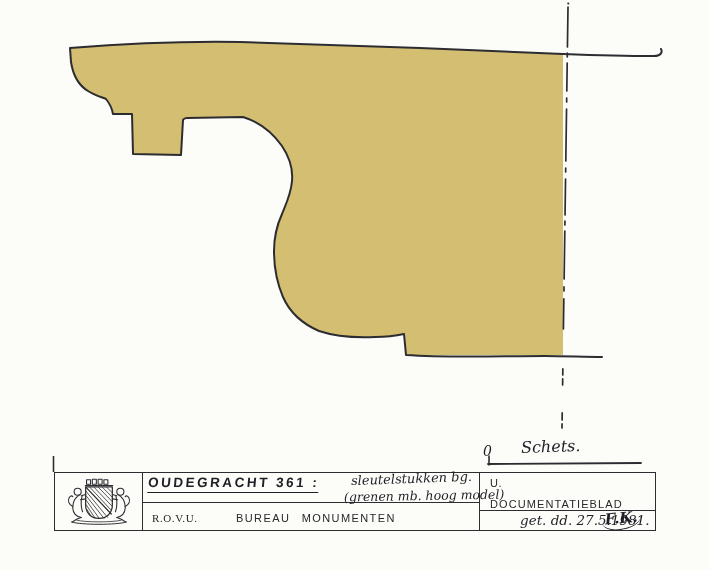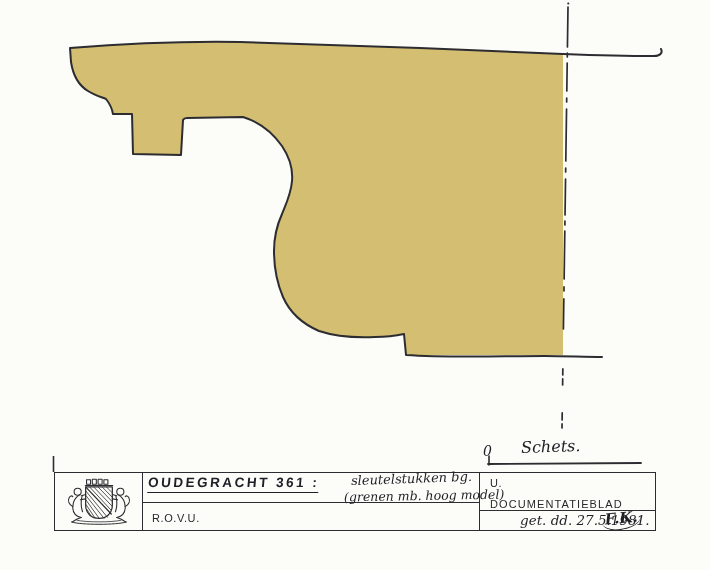--- a/index.html
+++ b/index.html
@@ -157,18 +157,19 @@
   </div>
 
   <span class="abs hand-caps" style="left:148px;top:475px;">OUDEGRACHT 361 :</span>
 
   <span class="abs hand" style="left:351px;top:471px;font-size:13px;transform:rotate(-2deg);">sleutelstukken bg.</span>
   <span class="abs hand" style="left:344px;top:488px;font-size:12.5px;transform:rotate(-1deg);z-index:3;">(grenen mb. hoog model)</span>
 
   <span class="abs print" style="left:490px;top:477px;">U.</span>
   <span class="abs print" style="left:490px;top:498px;letter-spacing:1.1px;">DOCUMENTATIEBLAD</span>
 
-  <span class="abs print" style="left:152px;top:512px;">R.O.V.U.</span>
+  <span class="abs print" style="left:152px;top:512px;font-family:Liberation Serif, serif;">R.O.V.U.</span>
+  <span class="abs print" style="left:236px;top:512px;letter-spacing:1.4px;word-spacing:7px;">BUREAU MONUMENTEN</span>
 
   <span class="abs hand" style="left:520px;top:512px;font-size:13.5px;">get. dd. 27.5.1981.</span>
   <span class="abs hand" style="left:602px;top:509px;font-size:15px;font-weight:700;transform:rotate(-5deg);border-bottom:1.6px solid #1f1f26;border-radius:0 0 60% 40%;padding:0 3px 2px 3px;">F.K.</span>
 
 </div>
 
 </body></html>

